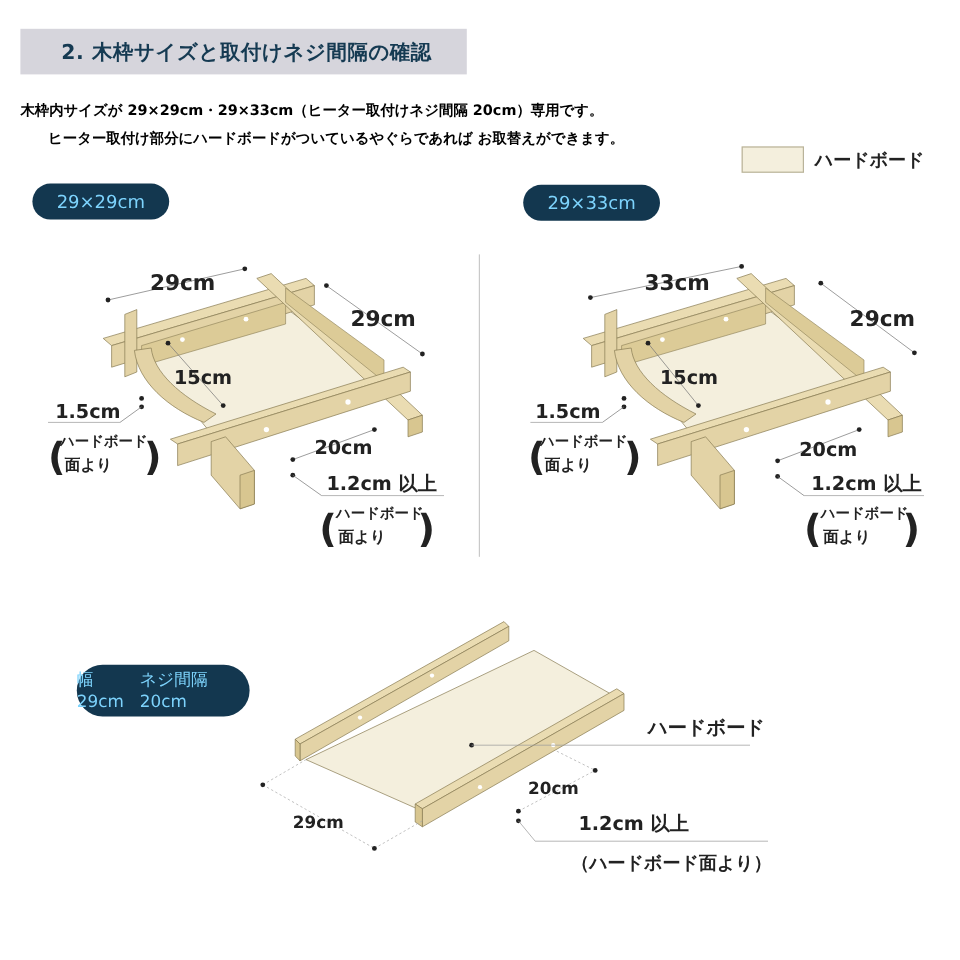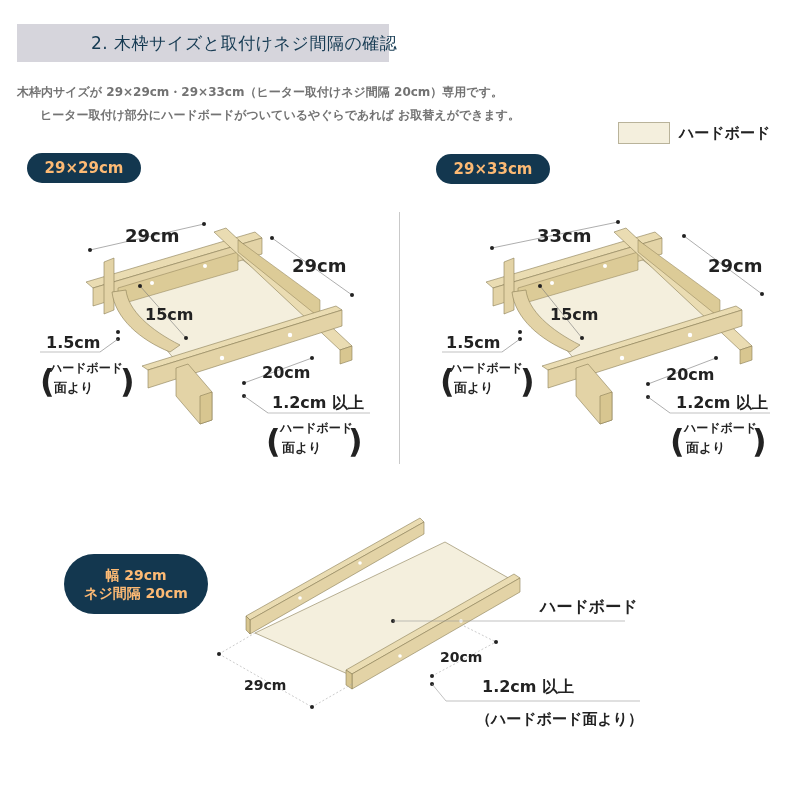--- a/index.html
+++ b/index.html
@@ -1,25 +1,25 @@
 <!DOCTYPE html>
 <html><head>
 <meta charset="utf-8">
 <style>
   html,body{margin:0;padding:0;background:#ffffff;}
   body{width:800px;height:800px;position:relative;overflow:hidden;font-family:"DejaVu Sans","Liberation Sans",sans-serif;color:#222;}
   .header{position:absolute;left:17px;top:24px;width:372px;height:38px;background:#d6d5dc;}
-  .header-title{position:absolute;left:34px;top:8px;font-size:17px;font-weight:normal;color:#153a52;letter-spacing:0.5px;white-space:nowrap;margin-left:40px;}
-  .desc{position:absolute;left:17px;font-size:12px;font-weight:bold;color:#737373;white-space:nowrap;}
+  .header-title{position:absolute;left:34px;top:8px;font-size:17px;font-weight:bold;color:#153a52;letter-spacing:0.5px;white-space:nowrap;}
+  .desc{position:absolute;left:17px;font-size:12px;font-weight:bold;color:#000000;white-space:nowrap;}
   .legend{position:absolute;left:618px;top:122px;display:flex;align-items:center;}
   .legend-swatch{width:50px;height:20px;background:#f4efdd;border:1px solid #b9b39a;}
   .legend-label{margin-left:9px;font-size:15px;font-weight:bold;color:#222;}
-  .pill{position:absolute;background:#13374f;color:#fdba74;font-weight:bold;display:flex;align-items:center;justify-content:center;}
+  .pill{position:absolute;background:#13374f;color:#7dd3fc;font-weight:normal;display:flex;align-items:center;justify-content:center;}
   .pill-small{height:30px;border-radius:15px;font-size:15px;}
-  .pill-big{left:64px;top:554px;width:144px;height:60px;border-radius:30px;font-size:14px;flex-direction:column;line-height:18px;}
+  .pill-big{left:64px;top:554px;width:144px;height:43px;border-radius:30px;font-size:14px;line-height:18px;}
   .divider{position:absolute;left:399px;top:212px;width:1px;height:252px;background:#c9c9c9;}
   svg{position:absolute;left:0;top:0;}
   .lbl{font-family:"DejaVu Sans","Liberation Sans",sans-serif;font-weight:bold;fill:#222;}
 </style>
 </head>
 <body>
 
 <div class="header">
   <div class="header-title">2.  木枠サイズと取付けネジ間隔の確認</div>
 </div>

